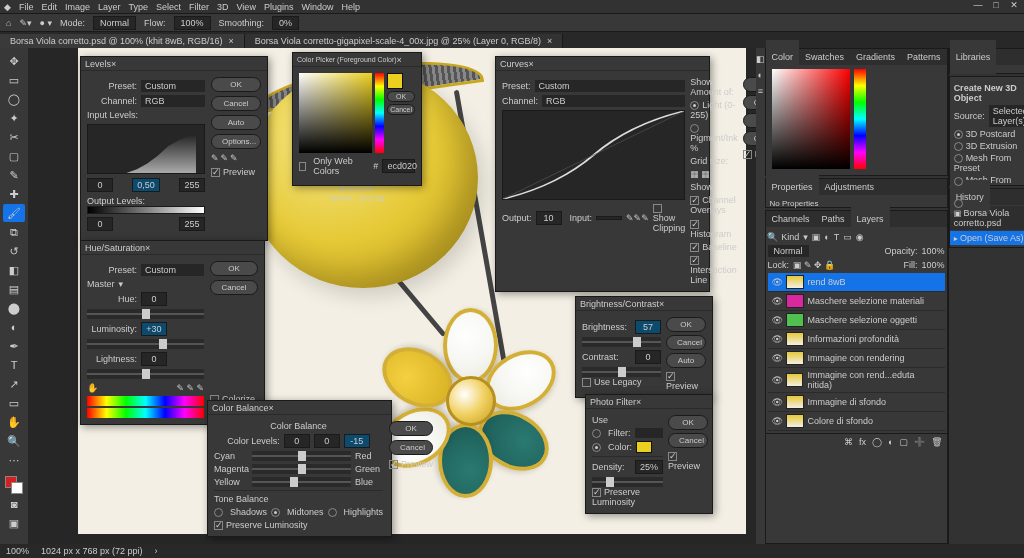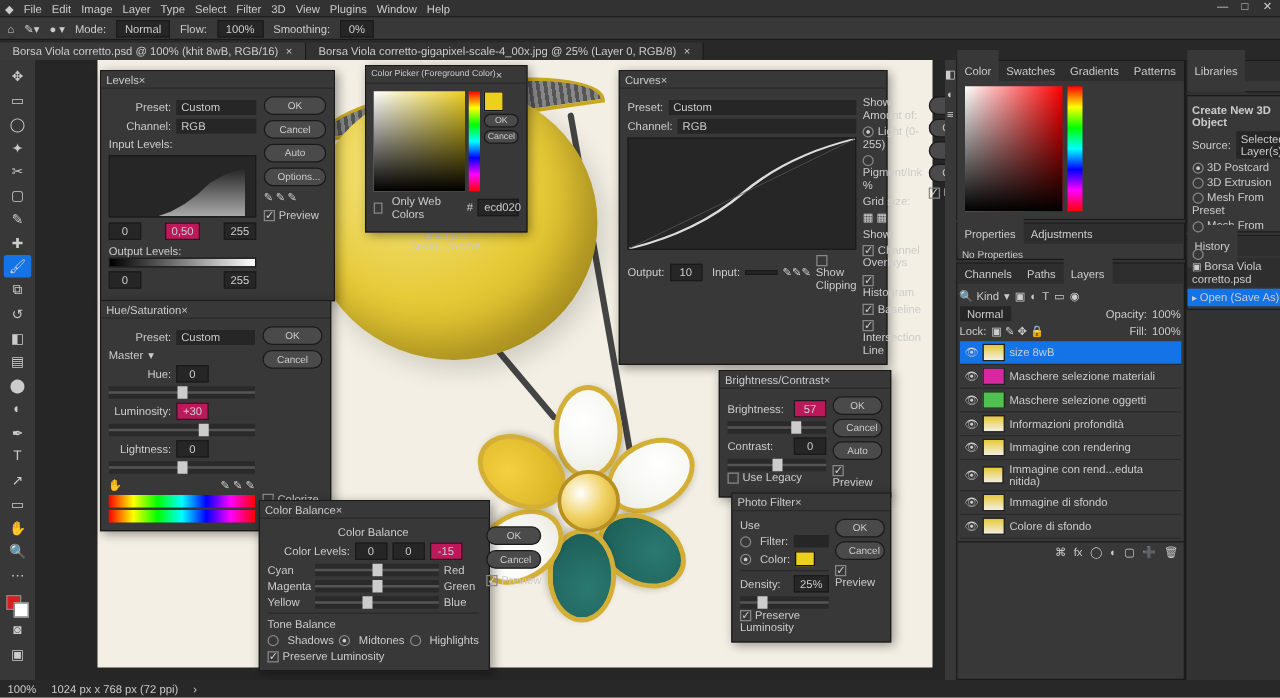--- a/index.html
+++ b/index.html
@@ -71,21 +71,21 @@
 .hist-row{padding:2px 4px;background:#2e2e2e;margin:1px 0;font-size:8px}
 .hist-row.sel{background:#1473e6}
 .dialog{position:absolute;background:#383838;border:1px solid #1a1a1a;box-shadow:2px 2px 8px rgba(0,0,0,.4)}
 .dlg-title{height:14px;background:#383838;display:flex;align-items:center;justify-content:flex-start;padding:0 4px;font-size:9px;border-bottom:1px solid #2a2a2a}
 .dlg-title .x{cursor:pointer}
 .dlg-body{padding:6px;font-size:8px}
 .btn{background:#4a4a4a;border:1px solid #1a1a1a;padding:2px 10px;border-radius:8px;cursor:pointer;font-size:8px;display:inline-block;text-align:center;min-width:40px}
 .row{display:flex;align-items:center;gap:4px;margin:3px 0}
 .lbl{min-width:50px;text-align:right}
 .num{background:#262626;border:1px solid #1a1a1a;padding:1px 4px;min-width:26px;text-align:center}
-.num.blue{background:#be185d}
+.num.blue{background:#0c4a6e}
 .slider{flex:1;height:10px;position:relative;background:#2a2a2a}
 .slider .track{position:absolute;left:0;right:0;top:4px;height:2px;background:#555}
 .slider .thumb{position:absolute;top:0;width:8px;height:10px;background:#ccc;transform:translateX(-50%)}
 .huebar{height:10px;background:linear-gradient(90deg,#f00,#ff0,#0f0,#0ff,#00f,#f0f,#f00)}
 .histo{height:50px;background:#262626;position:relative;border:1px solid #1a1a1a;margin:4px 0}
 .histo::after{content:"";position:absolute;right:8px;bottom:0;width:60%;height:80%;background:linear-gradient(to top,#aaa,transparent);clip-path:polygon(0 100%,15% 90%,30% 75%,45% 55%,60% 30%,75% 15%,88% 5%,100% 0,100% 100%)}
 .curve{height:90px;background:#262626;position:relative;border:1px solid #1a1a1a}
 .curve svg{position:absolute;inset:0;width:100%;height:100%}
 .chk{width:9px;height:9px;border:1px solid #888;display:inline-block;vertical-align:middle;margin-right:3px;position:relative}
 .chk.on::after{content:"✓";position:absolute;left:0;top:-2px;font-size:9px}
@@ -551,21 +551,21 @@
             <span>Lock:</span>
             <span>▣ ✎ ✥ 🔒</span>
             <span style="flex:1"></span>
             <span>Fill:</span>
             <span>100%</span>
           </div>
         <div id="layer-list">
             <div class="layer-row sel">
               <span class="eye">👁</span>
               <span class="lthumb img"></span>
-              <span>size 8wB</span>
+              <span>rend 8wB</span>
             </div>
             <div class="layer-row">
               <span class="eye">👁</span>
               <span class="lthumb pink"></span>
               <span>Maschere selezione materiali</span>
             </div>
             <div class="layer-row">
               <span class="eye">👁</span>
               <span class="lthumb green"></span>
               <span>Maschere selezione oggetti</span>

